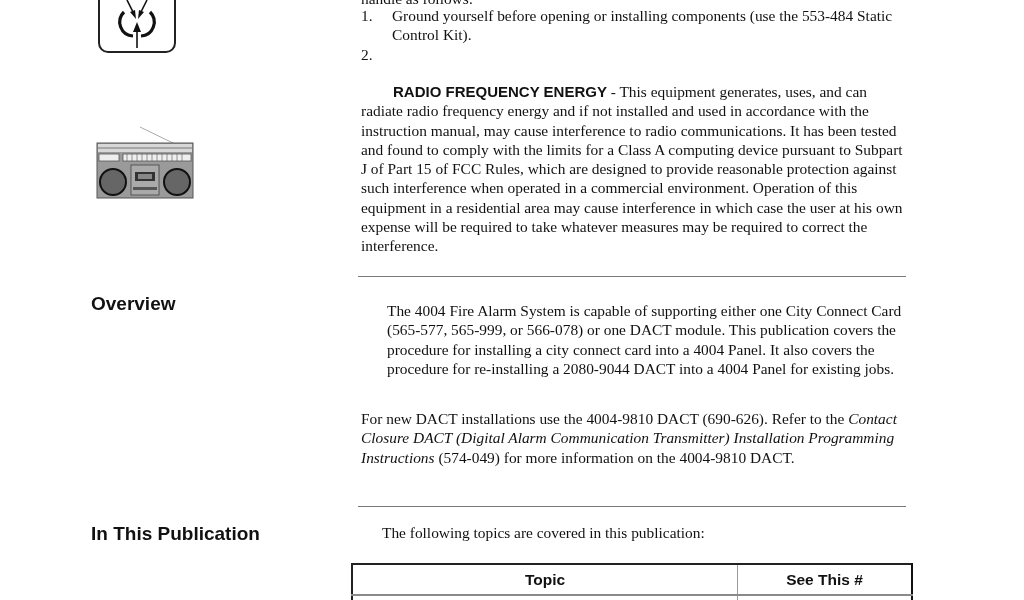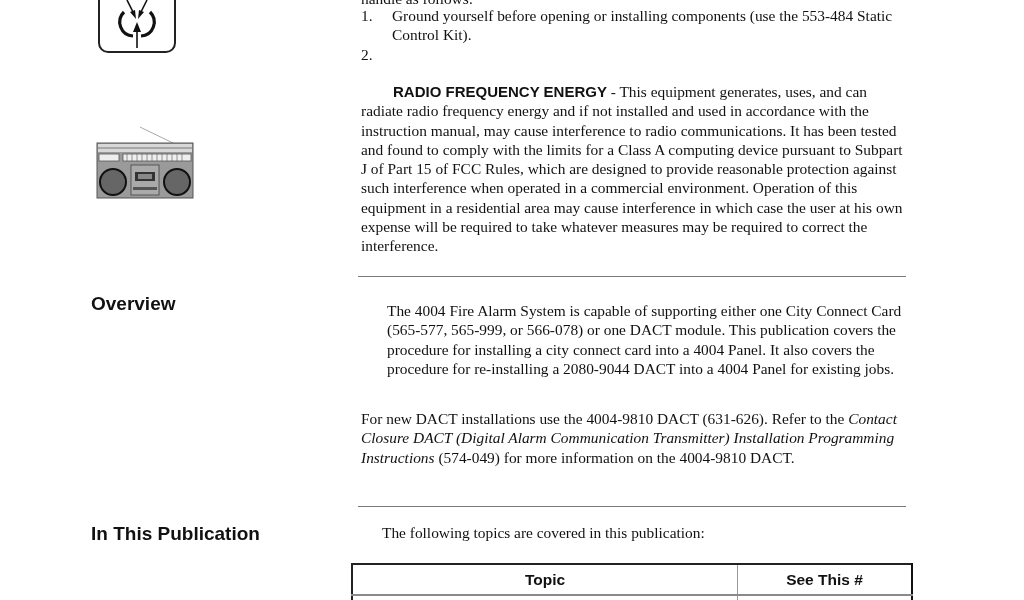--- a/index.html
+++ b/index.html
@@ -102,21 +102,21 @@
     <span class="num">2.</span>
   </li>
 </ol>
 
 <p class="abs serif rf-para"><span class="sans-bold rf-head">RADIO FREQUENCY ENERGY</span><span> - </span><span>This equipment generates, uses, and can radiate radio frequency energy and if not installed and used in accordance with the instruction manual, may cause interference to radio communications.  It has been tested and found to comply with the limits for a Class A computing device pursuant to Subpart J of Part 15 of FCC Rules, which are designed to provide reasonable protection against such interference when operated in a commercial environment.  Operation of this equipment in a residential area may cause interference in which case the user at his own expense will be required to take whatever measures may be required to correct the interference.</span></p>
 
 <div class="abs rule rule1"></div>
 
 <div class="abs sans-bold side-head overview-head">Overview</div>
 <p class="abs serif ov-para1">The 4004 Fire Alarm System is capable of supporting either one City Connect Card (565-577, 565-999, or 566-078) or one DACT module.  This publication covers the procedure for installing a city connect card into a 4004 Panel.  It also covers the procedure for re-installing a 2080-9044 DACT into a 4004 Panel for existing jobs.</p>
-<p class="abs serif ov-para2"><span>For new DACT installations use the 4004-9810 DACT (631-626).  Refer to the </span><i>Contact Closure DACT (Digital Alarm Communication Transmitter) Installation Programming Instructions</i><span> (574-049) for more information on the 4004-9810 DACT.</span></p>
+<p class="abs serif ov-para2"><span>For new DACT installations use the 4004-9810 DACT (690-626).  Refer to the </span><i>Contact Closure DACT (Digital Alarm Communication Transmitter) Installation Programming Instructions</i><span> (574-049) for more information on the 4004-9810 DACT.</span></p>
 
 <div class="abs rule rule2"></div>
 
 <div class="abs sans-bold side-head pub-head">In This Publication</div>
 <p class="abs serif pub-intro">The following topics are covered in this publication:</p>
 
 <table class="abs topics-table">
   <thead>
     <tr>
       <th class="c1">Topic</th>

